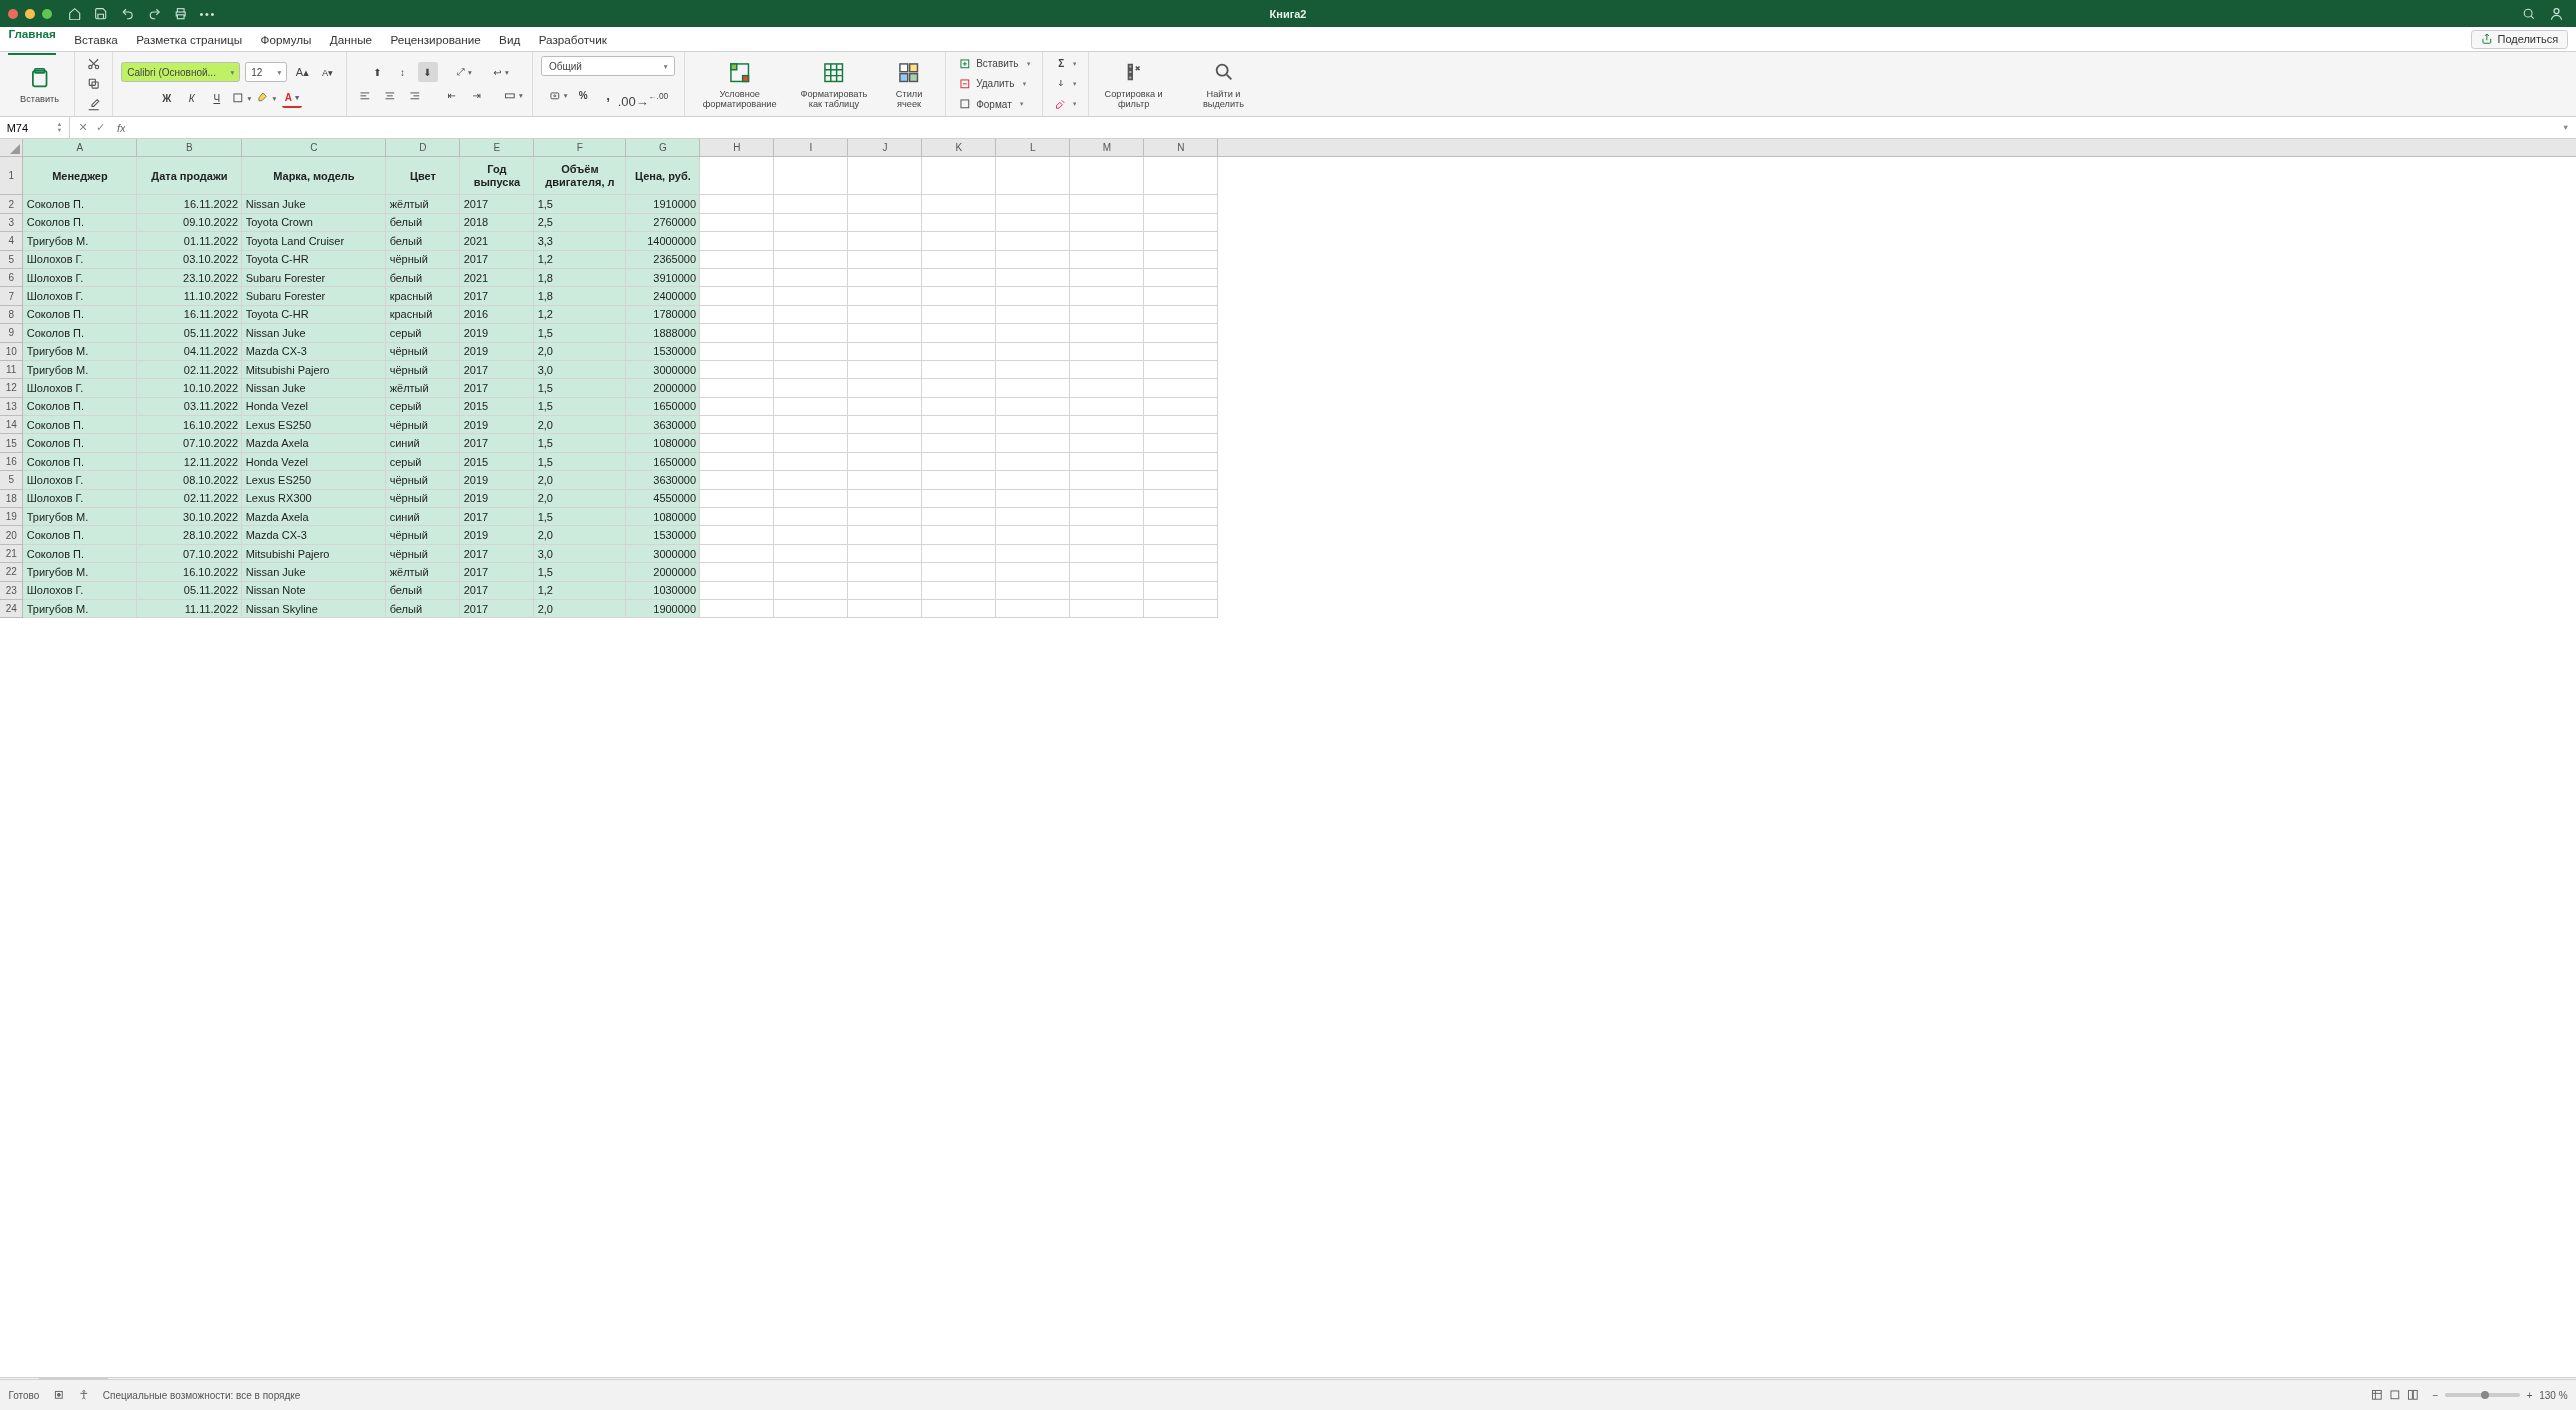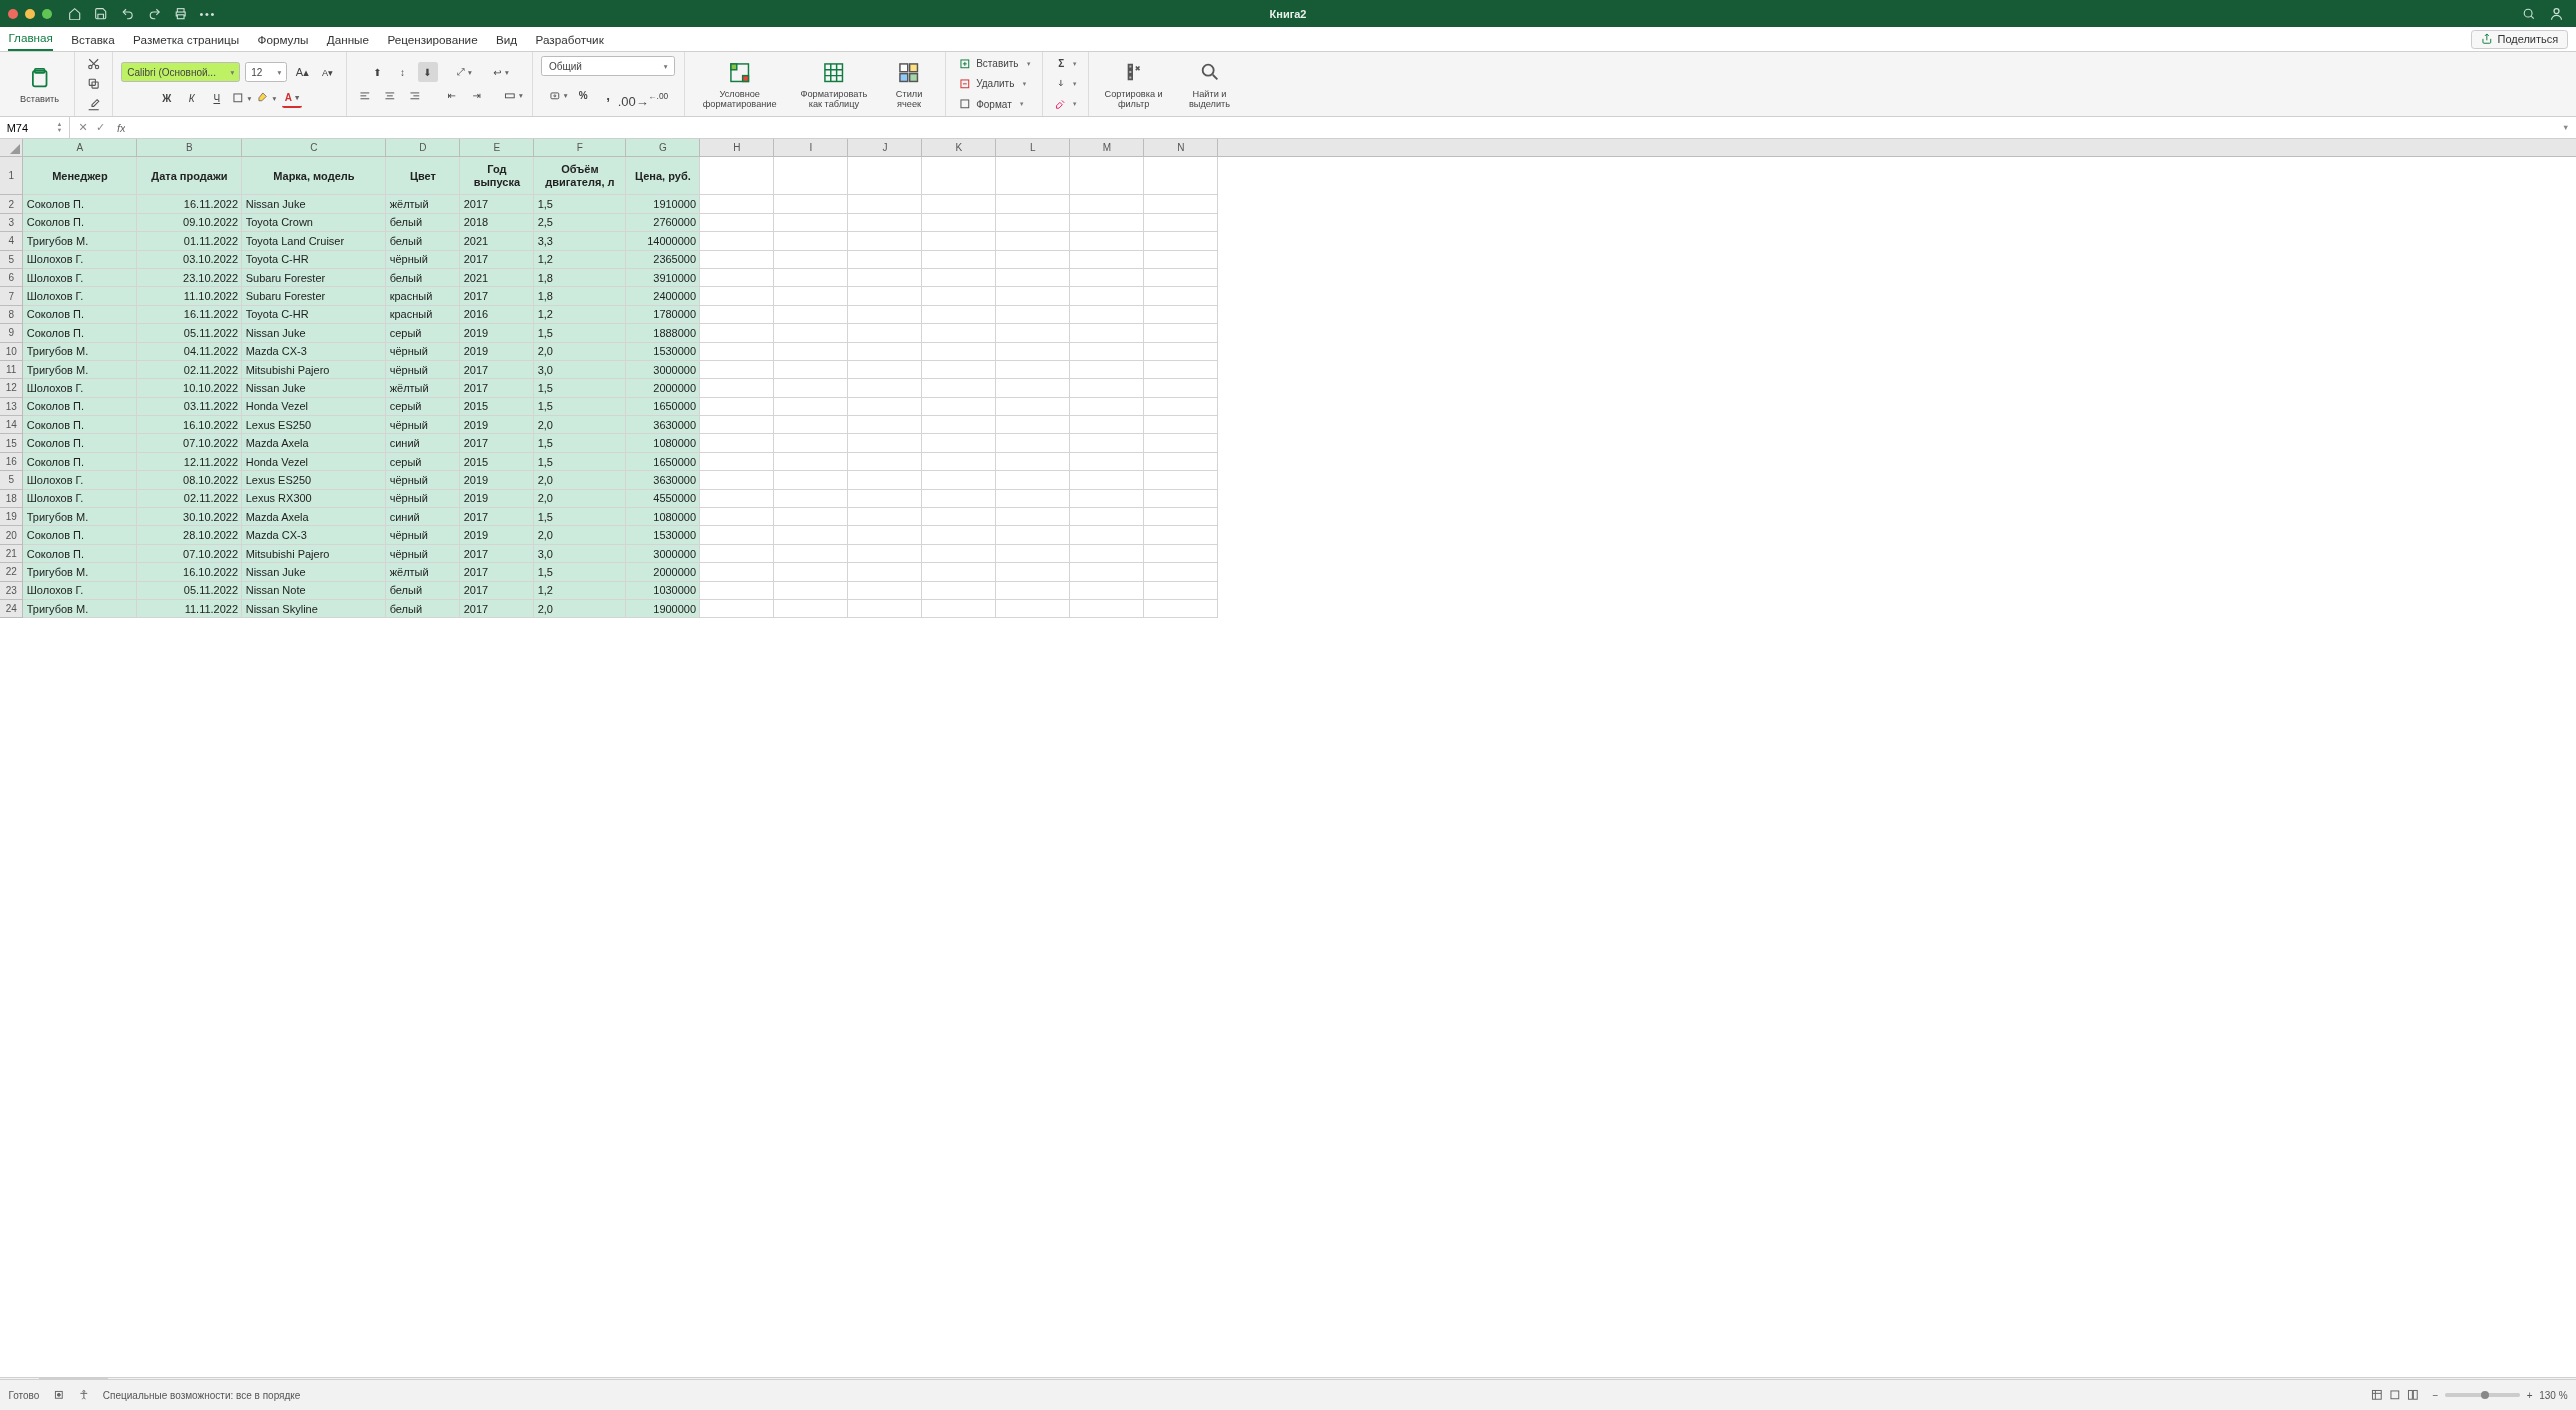--- a/index.html
+++ b/index.html
@@ -11,21 +11,21 @@
 .tl { width: 10px; height: 10px; border-radius: 50%; background: #5a5a5a; }
 .tl.r { background: #ed6a5e; } .tl.y { background: #f5bf4f; } .tl.g { background: #61c554; }
 .qat { display: flex; gap: 11.7px; align-items: center; padding-left: 6.7px; }
 .qat .ico, .tb-right .ico { width: 15px; height: 15px; display: inline-flex; align-items: center; justify-content: center; opacity: .9; }
 .title-center { position: absolute; left: 50%; transform: translateX(-50%); font-weight: 600; }
 .tb-right { margin-left: auto; display: flex; gap: 13.4px; padding-right: 11.7px; }
 
 
 .tabsbar { height: 25px; background: #fff; border-bottom: 0.8px solid #d0d0d0; display: flex; align-items: center; padding: 0 8.4px; gap: 18.4px; font-size: 11.7px; color: #333; }
 .tabsbar .tab { cursor: pointer; padding: 3.3px 0; }
-.tabsbar .tab.active { color: #107C41; font-weight: 400; border-bottom: 2.5px solid #107C41; padding-bottom: 5px; }
+.tabsbar .tab.active { color: #107C41; font-weight: 700; border-bottom: 2.5px solid #107C41; padding-bottom: 13px; }
 .share-btn { margin-left: auto; border: 0.8px solid #ccc; border-radius: 3.3px; padding: 2.5px 8.4px; font-size: 11px; display: flex; align-items: center; gap: 5px; color: #333; background: #f7f7f7; }
 
 
 .ribbon { height: 65px; background: #f5f5f5; border-bottom: 0.8px solid #cfcfcf; display: flex; align-items: center; font-size: 10px; color: #444; padding: 0 5px; }
 .rgroup { display: flex; flex-direction: column; align-items: center; justify-content: center; height: 100%; padding: 3.3px 8.4px; border-right: 0.8px solid #dcdcdc; gap: 3.3px; }
 .rgroup.noborder { border-right: none; }
 .row { display: flex; align-items: center; gap: 5px; }
 .row.tall { height: 25px; }
 .font-sel { width: 119px; height: 20px; border: 0.8px solid #bbb; border-radius: 2.5px; background: #bef264; font-size: 10px; padding: 0 5px; display: flex; align-items: center; justify-content: space-between; }
 .size-sel { width: 42px; height: 20px; border: 0.8px solid #bbb; border-radius: 2.5px; background: #fff; font-size: 10px; padding: 0 5px; display: flex; align-items: center; justify-content: space-between; }
@@ -360,21 +360,21 @@
     <div class="menu-line">
         <span class="mi-ico">
           <svg width="11.7" height="11.7" viewBox="0 0 24 24" stroke="#e91e63" stroke-width="2" fill="none">
             <path d="M3 16l7-7 5 5-7 7H3z"></path>
             <path d="M14 5l5 5"></path>
           </svg>
         </span>
         <span style="font-size:6.7px;color:#777;">▾</span>
       </div>
   </div>
-  <div class="rgroup noborder" style="flex-direction:row; gap:8px;">
+  <div class="rgroup noborder" style="flex-direction:row; gap:22px;">
     <div class="big-btn">
       <div class="big-ico">
           <svg width="22" height="22" viewBox="0 0 24 24" fill="none" stroke="#555" stroke-width="1.8">
             <path d="M6 4h4v4H6zM6 10h4v4H6zM6 16h4v4H6z" fill="#bbb"></path>
             <path d="M14 6l4 4M18 6l-4 4"></path>
           </svg>
         </div>
       <span style="max-width:59px;">Сортировка и фильтр</span>
     </div>
     <div class="big-btn">

